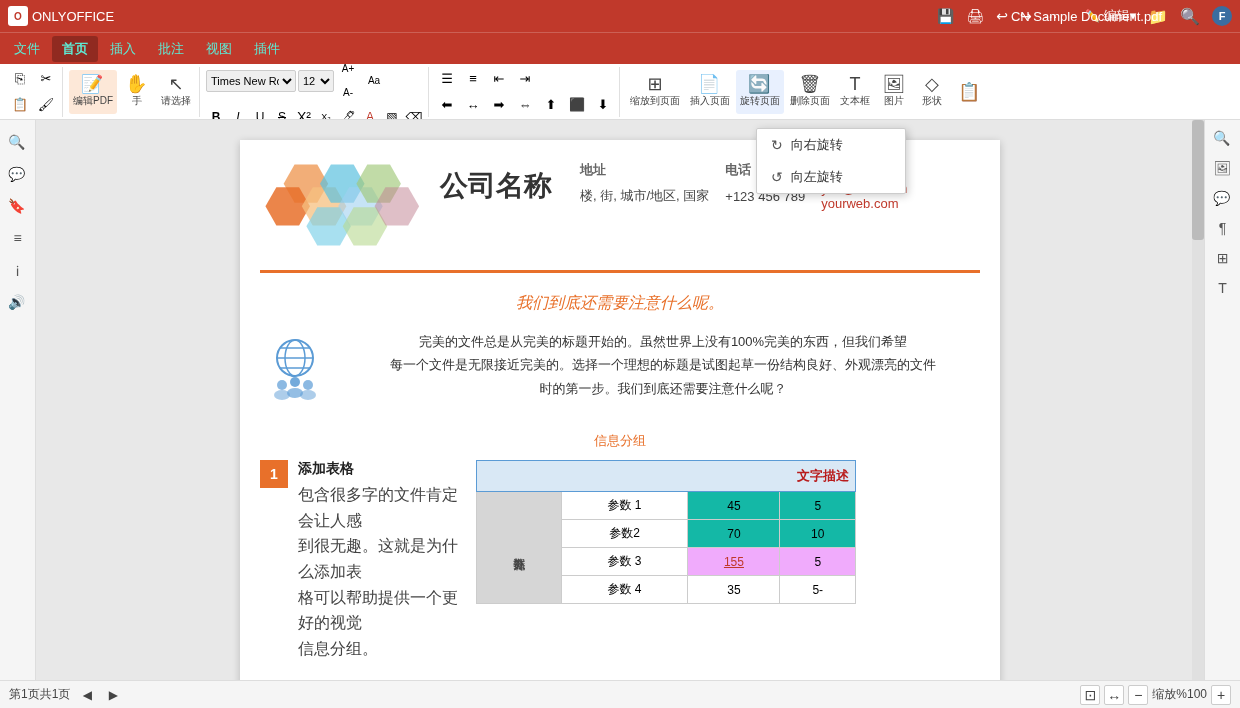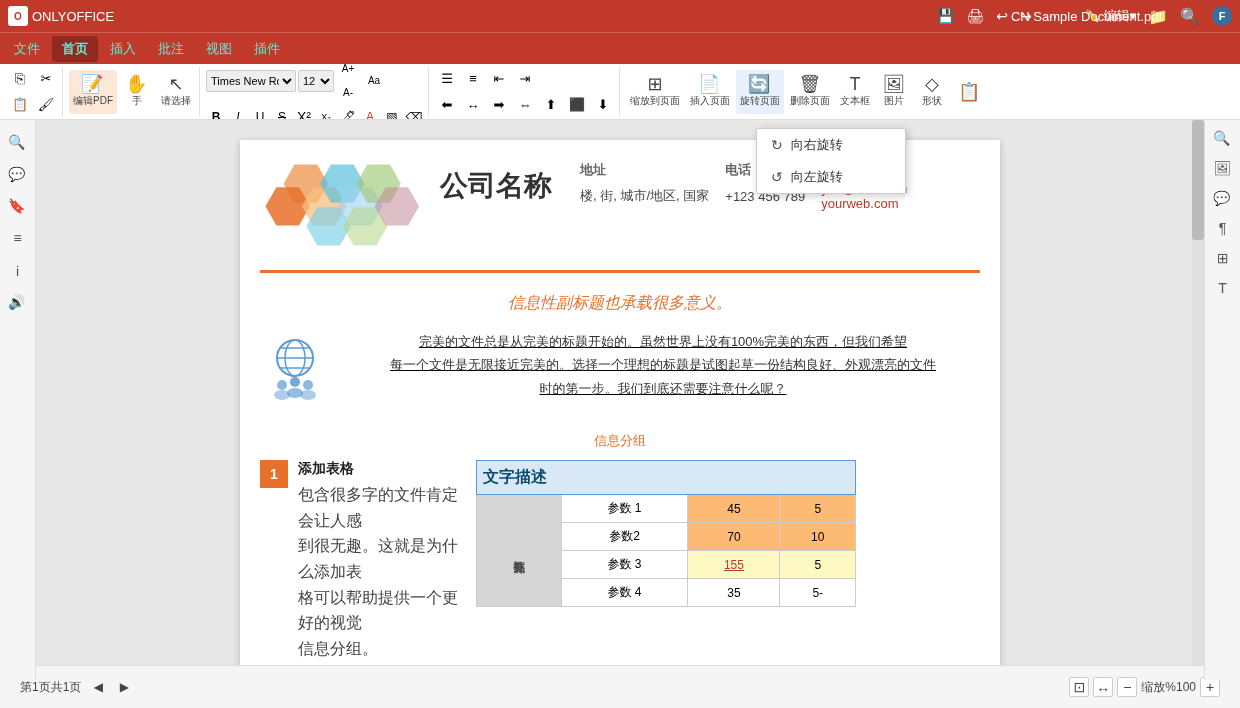--- a/index.html
+++ b/index.html
@@ -277,43 +277,43 @@
     .section-desc { font-size: 16px; color: #444; line-height: 1.6; }
 
     
     .data-table {
       border-collapse: collapse;
       width: 380px;
       border: 1.5px solid #5b9bd5;
     }
     .data-table th {
       background: #d9e8f5;
-      text-align: left;
+      text-align: right;
       padding: 6px;
-      font-size: 16px;
-      color: #0c4a6e;
+      font-size: 13px;
+      color: #b91c1c;
       border: 1px solid #5b9bd5;
     }
     .data-table td {
       padding: 5px 8px;
       font-size: 12px;
       border: 1px solid #ccc;
       text-align: center;
     }
     .row-header {
       background: #d6d6d6;
       writing-mode: vertical-rl;
       text-orientation: mixed;
       text-align: center;
       font-size: 11px;
       color: #444;
       padding: 8px 4px;
     }
-    .cell-green { background: #fdba74; }
-    .cell-orange { background: #fef9c3; margin-left: 19px; }
+    .cell-green { background: #14b8a6; }
+    .cell-orange { background: #f0abfc; margin-left: 19px; }
     .cell-link { color: #c0392b; text-decoration: underline; cursor: pointer; }
 
     
     #context-menu {
       position: absolute;
       top: 128px;
       left: 756px;
       width: 150px;
       background: white;
       border: 1px solid #ccc;
@@ -329,26 +329,26 @@
       font-size: 13px;
       color: #333;
       cursor: pointer;
     }
     .ctx-icon { font-size: 14px; color: #555; }
 
     
     #statusbar {
       position: absolute;
       bottom: 0; left: 0; right: 0;
-      height: 43px;
+      height: 28px;
       background: #f5f5f5;
       border-top: 1px solid #ddd;
       display: flex;
       align-items: center;
-      padding: 0 20px;
+      padding: 0 9px;
       font-size: 12px;
       color: #444;
       gap: 8px;
     }
     .status-left { display: flex; align-items: center; gap: 8px; flex: 1; }
     .status-right { display: flex; align-items: center; gap: 4px; }
     .status-nav-btn {
       width: 18px; height: 18px;
       display: flex; align-items: center; justify-content: center;
       cursor: pointer; font-size: 12px;
@@ -559,24 +559,24 @@
               <a class="contact-link">you@mail.com</a><br>
               <a class="contact-link">yourweb.com</a>
             </td>
           </tr>
         </tbody>
           </table>
       </div>
     </div>
 
     <div class="doc-title-section">
-      <div class="doc-subtitle">信息性副标题也承载很多意义。</div>
-    </div>
-
-    <div style="display:flex; align-items:flex-start; gap:16px; margin-bottom:16px;text-decoration:underline;">
+      <div class="doc-subtitle">我们到底还需要注意什么呢。</div>
+    </div>
+
+    <div style="display:flex; align-items:flex-start; gap:16px; margin-bottom:16px;">
       <div>
         <svg width="70" height="70" viewBox="0 0 70 70" xmlns="http://www.w3.org/2000/svg">
 
           <circle cx="35" cy="28" r="18" fill="none" stroke="#5b9bd5" stroke-width="2"></circle>
           <ellipse cx="35" cy="28" rx="10" ry="18" fill="none" stroke="#5b9bd5" stroke-width="1.5"></ellipse>
           <line x1="17" y1="28" x2="53" y2="28" stroke="#5b9bd5" stroke-width="1.5"></line>
           <line x1="20" y1="18" x2="50" y2="18" stroke="#5b9bd5" stroke-width="1.5"></line>
           <line x1="20" y1="38" x2="50" y2="38" stroke="#5b9bd5" stroke-width="1.5"></line>
 
           <circle cx="22" cy="55" r="5" fill="#5b9bd5" opacity="0.7"></circle>

